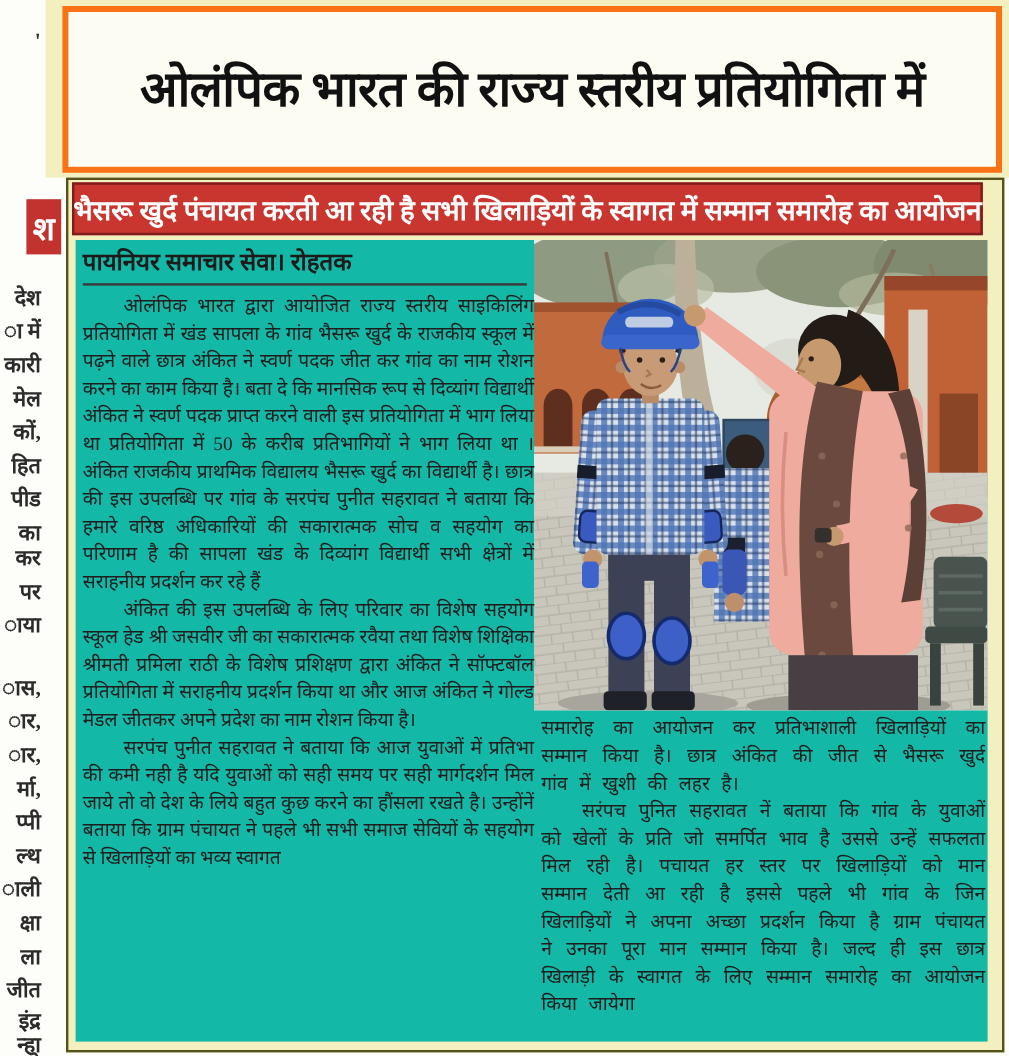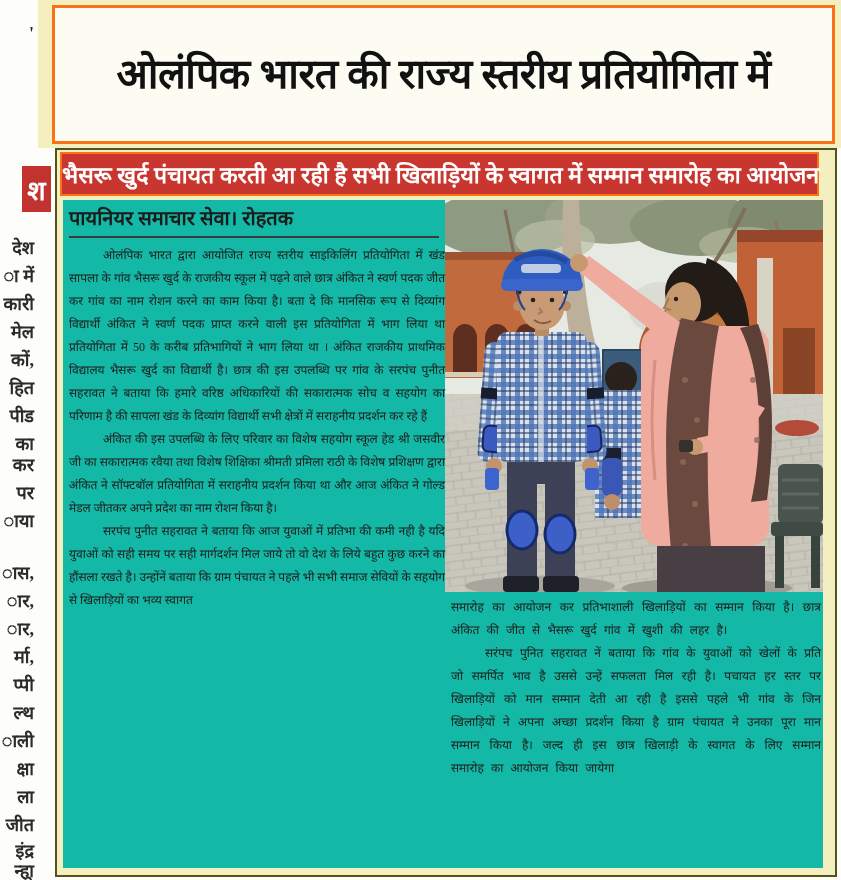--- a/index.html
+++ b/index.html
@@ -10,39 +10,39 @@
   .left-margin{position:absolute;left:0;top:0;width:54px;height:880px;background:#fdfdfa;}
   .frag{position:absolute;right:20px;width:60px;text-align:right;font-size:18px;font-weight:600;
         color:#2b2b2b;white-space:nowrap;overflow:visible;}
   .masthead-box{position:absolute;left:22px;top:166px;width:29px;height:46px;background:#c23330;
         color:#fff;display:flex;align-items:center;justify-content:center;
         font-size:27px;font-weight:700;}
 
   
   .headline-wrap{position:absolute;left:38px;top:0;width:803px;height:148px;background:#f3efbe;}
   .headline-box{position:absolute;left:14px;top:5px;right:6px;bottom:4px;background:#fdfcf2;
-        border:3px solid #f97316;display:flex;flex-direction:column;align-items:center;
+        border:5px solid #f97316;display:flex;flex-direction:column;align-items:center;
         justify-content:center;}
   .headline-line{font-size:41px;line-height:55px;font-weight:700;color:#111;
         letter-spacing:-0.5px;text-align:center;white-space:nowrap;}
 
   
   .main-wrap{position:absolute;left:55px;top:148px;width:782px;height:729px;
         background:#f3efbe;border:2px solid #55521c;box-sizing:border-box;}
   .red-banner{position:absolute;left:3px;top:2px;right:16px;height:44px;background:#c9362f;
-        border:2px solid #f97316;box-sizing:border-box;display:flex;align-items:center;
-        color:#ffffff;font-size:23px;font-weight:700;white-space:nowrap;}
+        border:2px solid #7f1d1d;box-sizing:border-box;display:flex;align-items:center;
+        justify-content:center;color:#ffffff;font-size:23px;font-weight:700;white-space:nowrap;}
   .content{position:absolute;left:6px;top:50px;right:12px;bottom:7px;background:#14b8a6;}
 
   .byline{position:absolute;left:6px;top:4px;width:376px;font-size:20px;font-weight:700;color:#1b1b1b;}
   .byline-rule{position:absolute;left:6px;top:36px;width:370px;height:0;border-top:2px solid #3a3a3a;}
 
   .photo{position:absolute;right:0;top:0;width:378px;height:392px;overflow:hidden;background:#e7e9e3;}
 
-  .col{position:absolute;text-align:justify;font-size:12px;line-height:23px;color:#1d1d1d;}
+  .col{position:absolute;text-align:justify;font-size:16px;line-height:23px;color:#1d1d1d;}
   .col p{margin:0;}
   .col p.indent{text-indent:34px;}
   .col-left{left:6px;top:44px;width:376px;}
   .col-right{left:388px;top:397px;width:370px;font-family:Liberation Mono, monospace;}
 </style>
 </head>
 <body>
 
 <div class="page">
 

